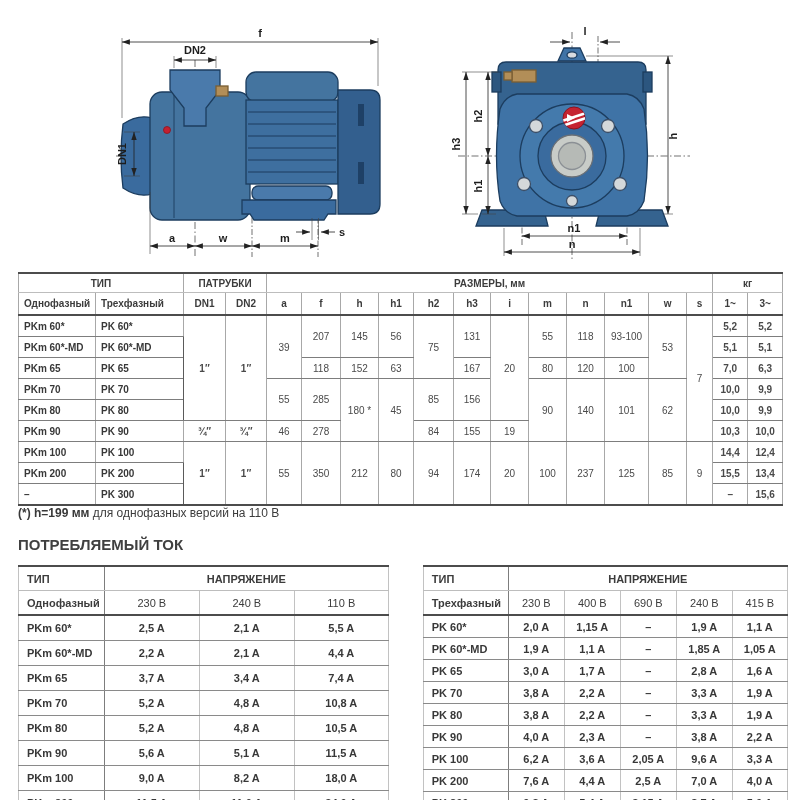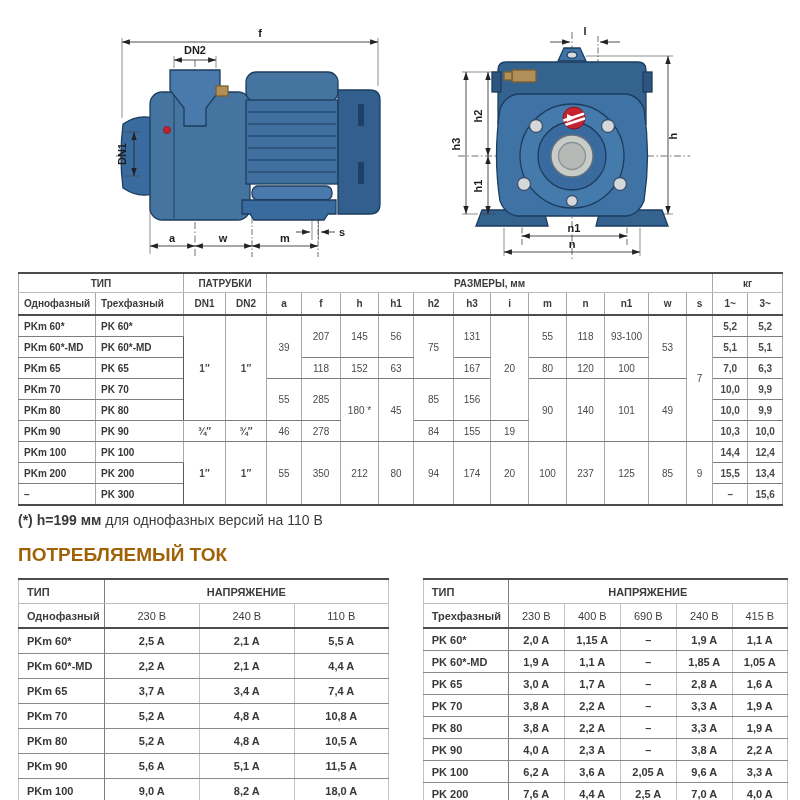--- a/index.html
+++ b/index.html
@@ -16,22 +16,22 @@
         border-left:1px solid #9a9a9a;border-right:1px solid #9a9a9a}
   .main th,.main td{border-left:1px solid #a8a8a8;border-right:1px solid #a8a8a8;
         border-top:1px solid #7d7d7d;border-bottom:1px solid #7d7d7d;padding:1px 2px;overflow:hidden}
   .main .grp th{height:16px;border-bottom:1px solid #bdbdbd;font-size:10px}
   .main .sub th{height:19px;border-bottom:2px solid #4c4c4c}
   .main td{height:18px;color:#4a4a4a}
   .main .lbl{text-align:left;padding-left:5px;font-weight:bold;color:#383838}
   .b{font-weight:bold;color:#383838}
   .gb{border-left:1.5px solid #5a5a5a !important}
   
-  .fn{margin:6px 0 0 18px;font-size:14px;color:#3c3c3c}
-  .head{margin:16px 0 12px 18px;font-size:19px;font-weight:bold;color:#a16207}
+  .fn{margin:0 0 0 18px;font-size:12px;color:#3c3c3c}
+  .head{margin:16px 0 12px 18px;font-size:15px;font-weight:bold;color:#404040}
   
   .bottom{display:flex;margin-left:18px;gap:34px;align-items:flex-start}
   .cur{font-size:11px;text-align:center;
        border-top:2.5px solid #4c4c4c;border-bottom:2.5px solid #4c4c4c;
        border-left:1px solid #bdbdbd;border-right:1px solid #bdbdbd}
   .cur th,.cur td{border-left:1px solid #c2c2c2;border-right:1px solid #c2c2c2;
        border-top:1px solid #8a8a8a;border-bottom:1px solid #8a8a8a;padding:2px 4px;overflow:hidden}
   .cur .grp th{height:19px;border-bottom:1px solid #bdbdbd}
   .cur .sub th{height:19px;border-bottom:2px solid #4c4c4c}
   .cur .tip{text-align:left;padding-left:8px;border-bottom-style:hidden}
@@ -280,21 +280,21 @@
       <td class="lbl">PK 70</td>
       <td class="gb" rowspan="2">55</td>
       <td rowspan="2">285</td>
       <td rowspan="3">180 *</td>
       <td rowspan="3">45</td>
       <td rowspan="2">85</td>
       <td rowspan="2">156</td>
       <td rowspan="3">90</td>
       <td rowspan="3">140</td>
       <td rowspan="3">101</td>
-      <td rowspan="3">49</td>
+      <td rowspan="3">62</td>
       <td class="b gb">10,0</td>
       <td class="b">9,9</td>
     </tr>
     <tr>
       <td class="lbl">PKm 80</td>
       <td class="lbl">PK 80</td>
       <td class="b gb">10,0</td>
       <td class="b">9,9</td>
     </tr>
     <tr>

